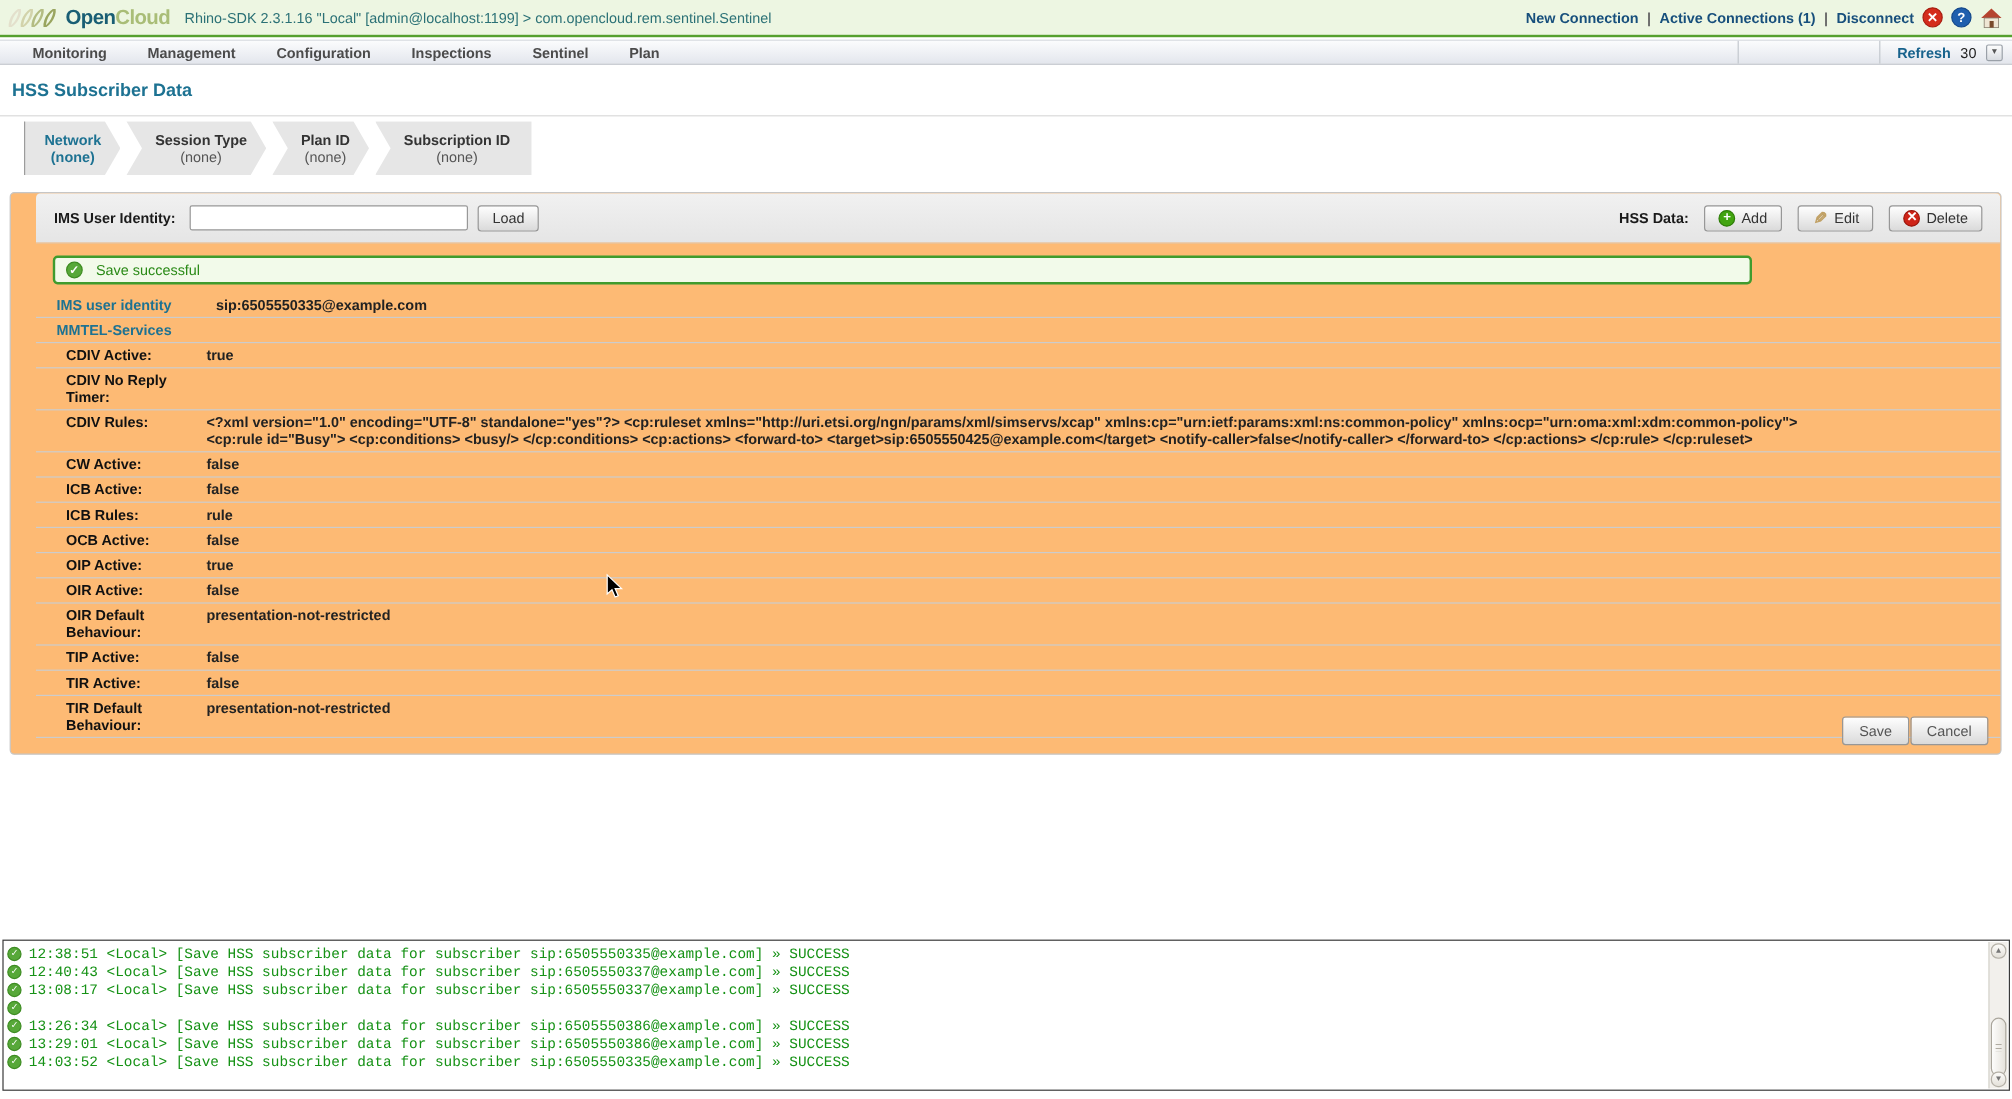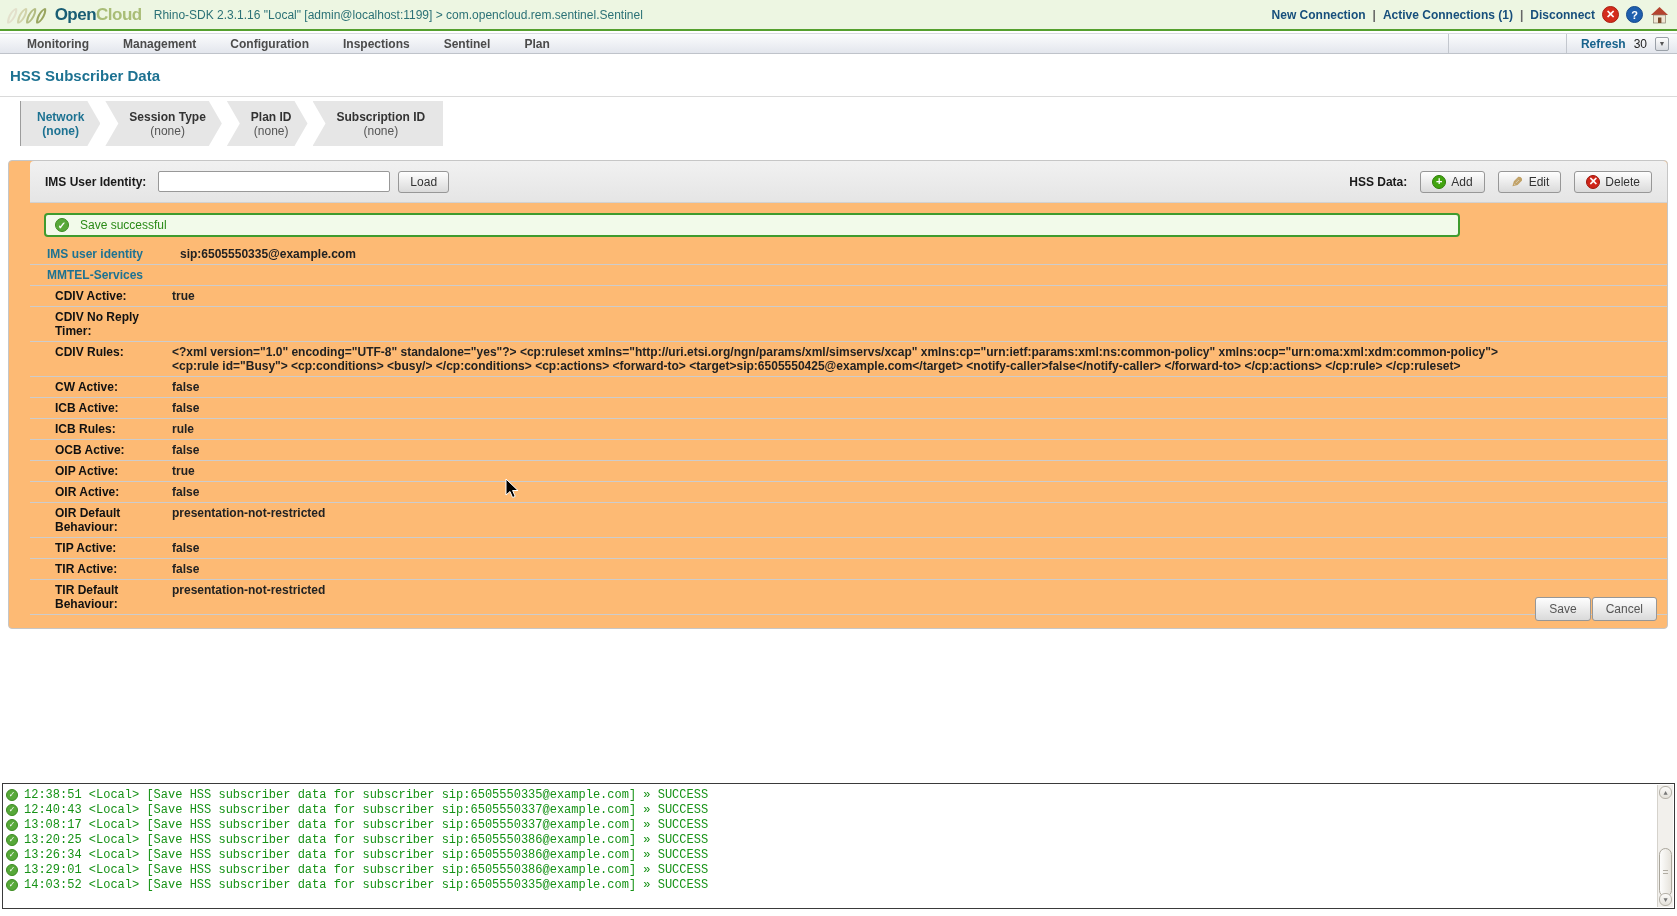--- a/index.html
+++ b/index.html
@@ -299,21 +299,20 @@
         <div class="log-line">
           <span class="log-check">✓</span>
           <span class="log-text">12:40:43 &lt;Local&gt; [Save HSS subscriber data for subscriber sip:6505550337@example.com] » SUCCESS</span>
         </div>
         <div class="log-line">
           <span class="log-check">✓</span>
           <span class="log-text">13:08:17 &lt;Local&gt; [Save HSS subscriber data for subscriber sip:6505550337@example.com] » SUCCESS</span>
         </div>
         <div class="log-line">
           <span class="log-check">✓</span>
-          <span class="log-text">13:20:25 &lt;Local&gt; [Save HSS subscriber data for subscriber sip:6505550386@example.com] » SUCCESS</span>
         </div>
         <div class="log-line">
           <span class="log-check">✓</span>
           <span class="log-text">13:26:34 &lt;Local&gt; [Save HSS subscriber data for subscriber sip:6505550386@example.com] » SUCCESS</span>
         </div>
         <div class="log-line">
           <span class="log-check">✓</span>
           <span class="log-text">13:29:01 &lt;Local&gt; [Save HSS subscriber data for subscriber sip:6505550386@example.com] » SUCCESS</span>
         </div>
         <div class="log-line">

